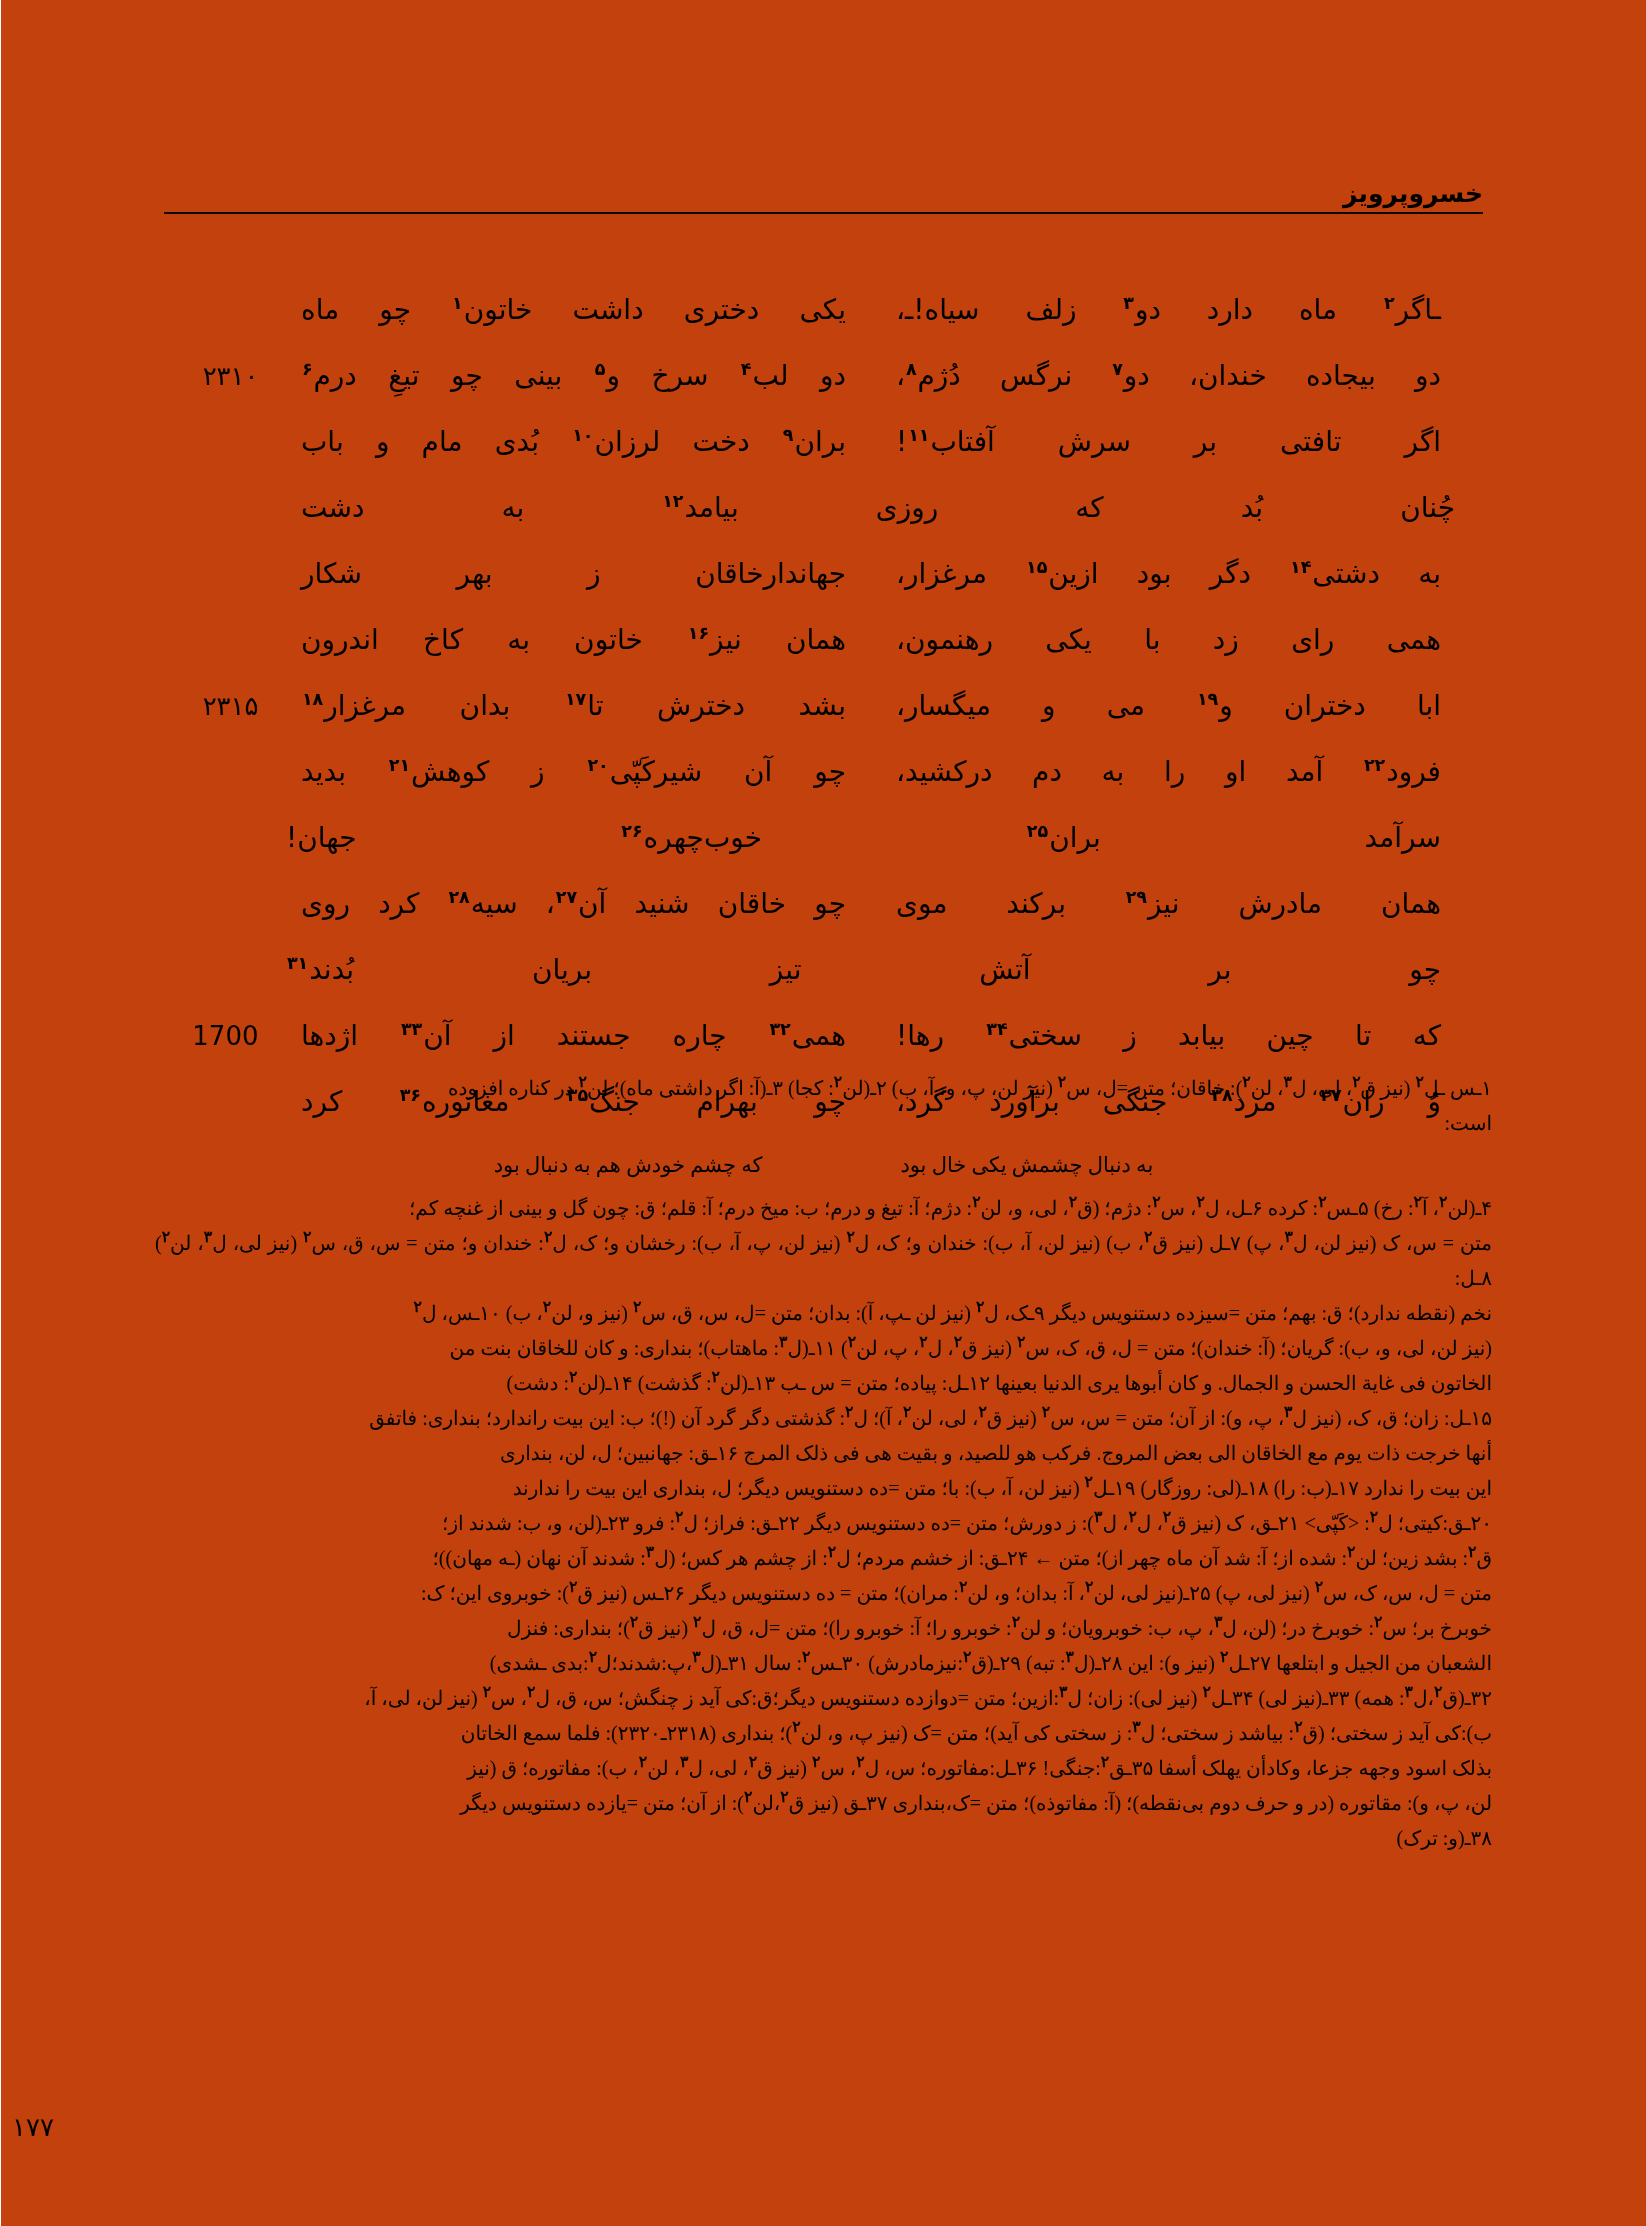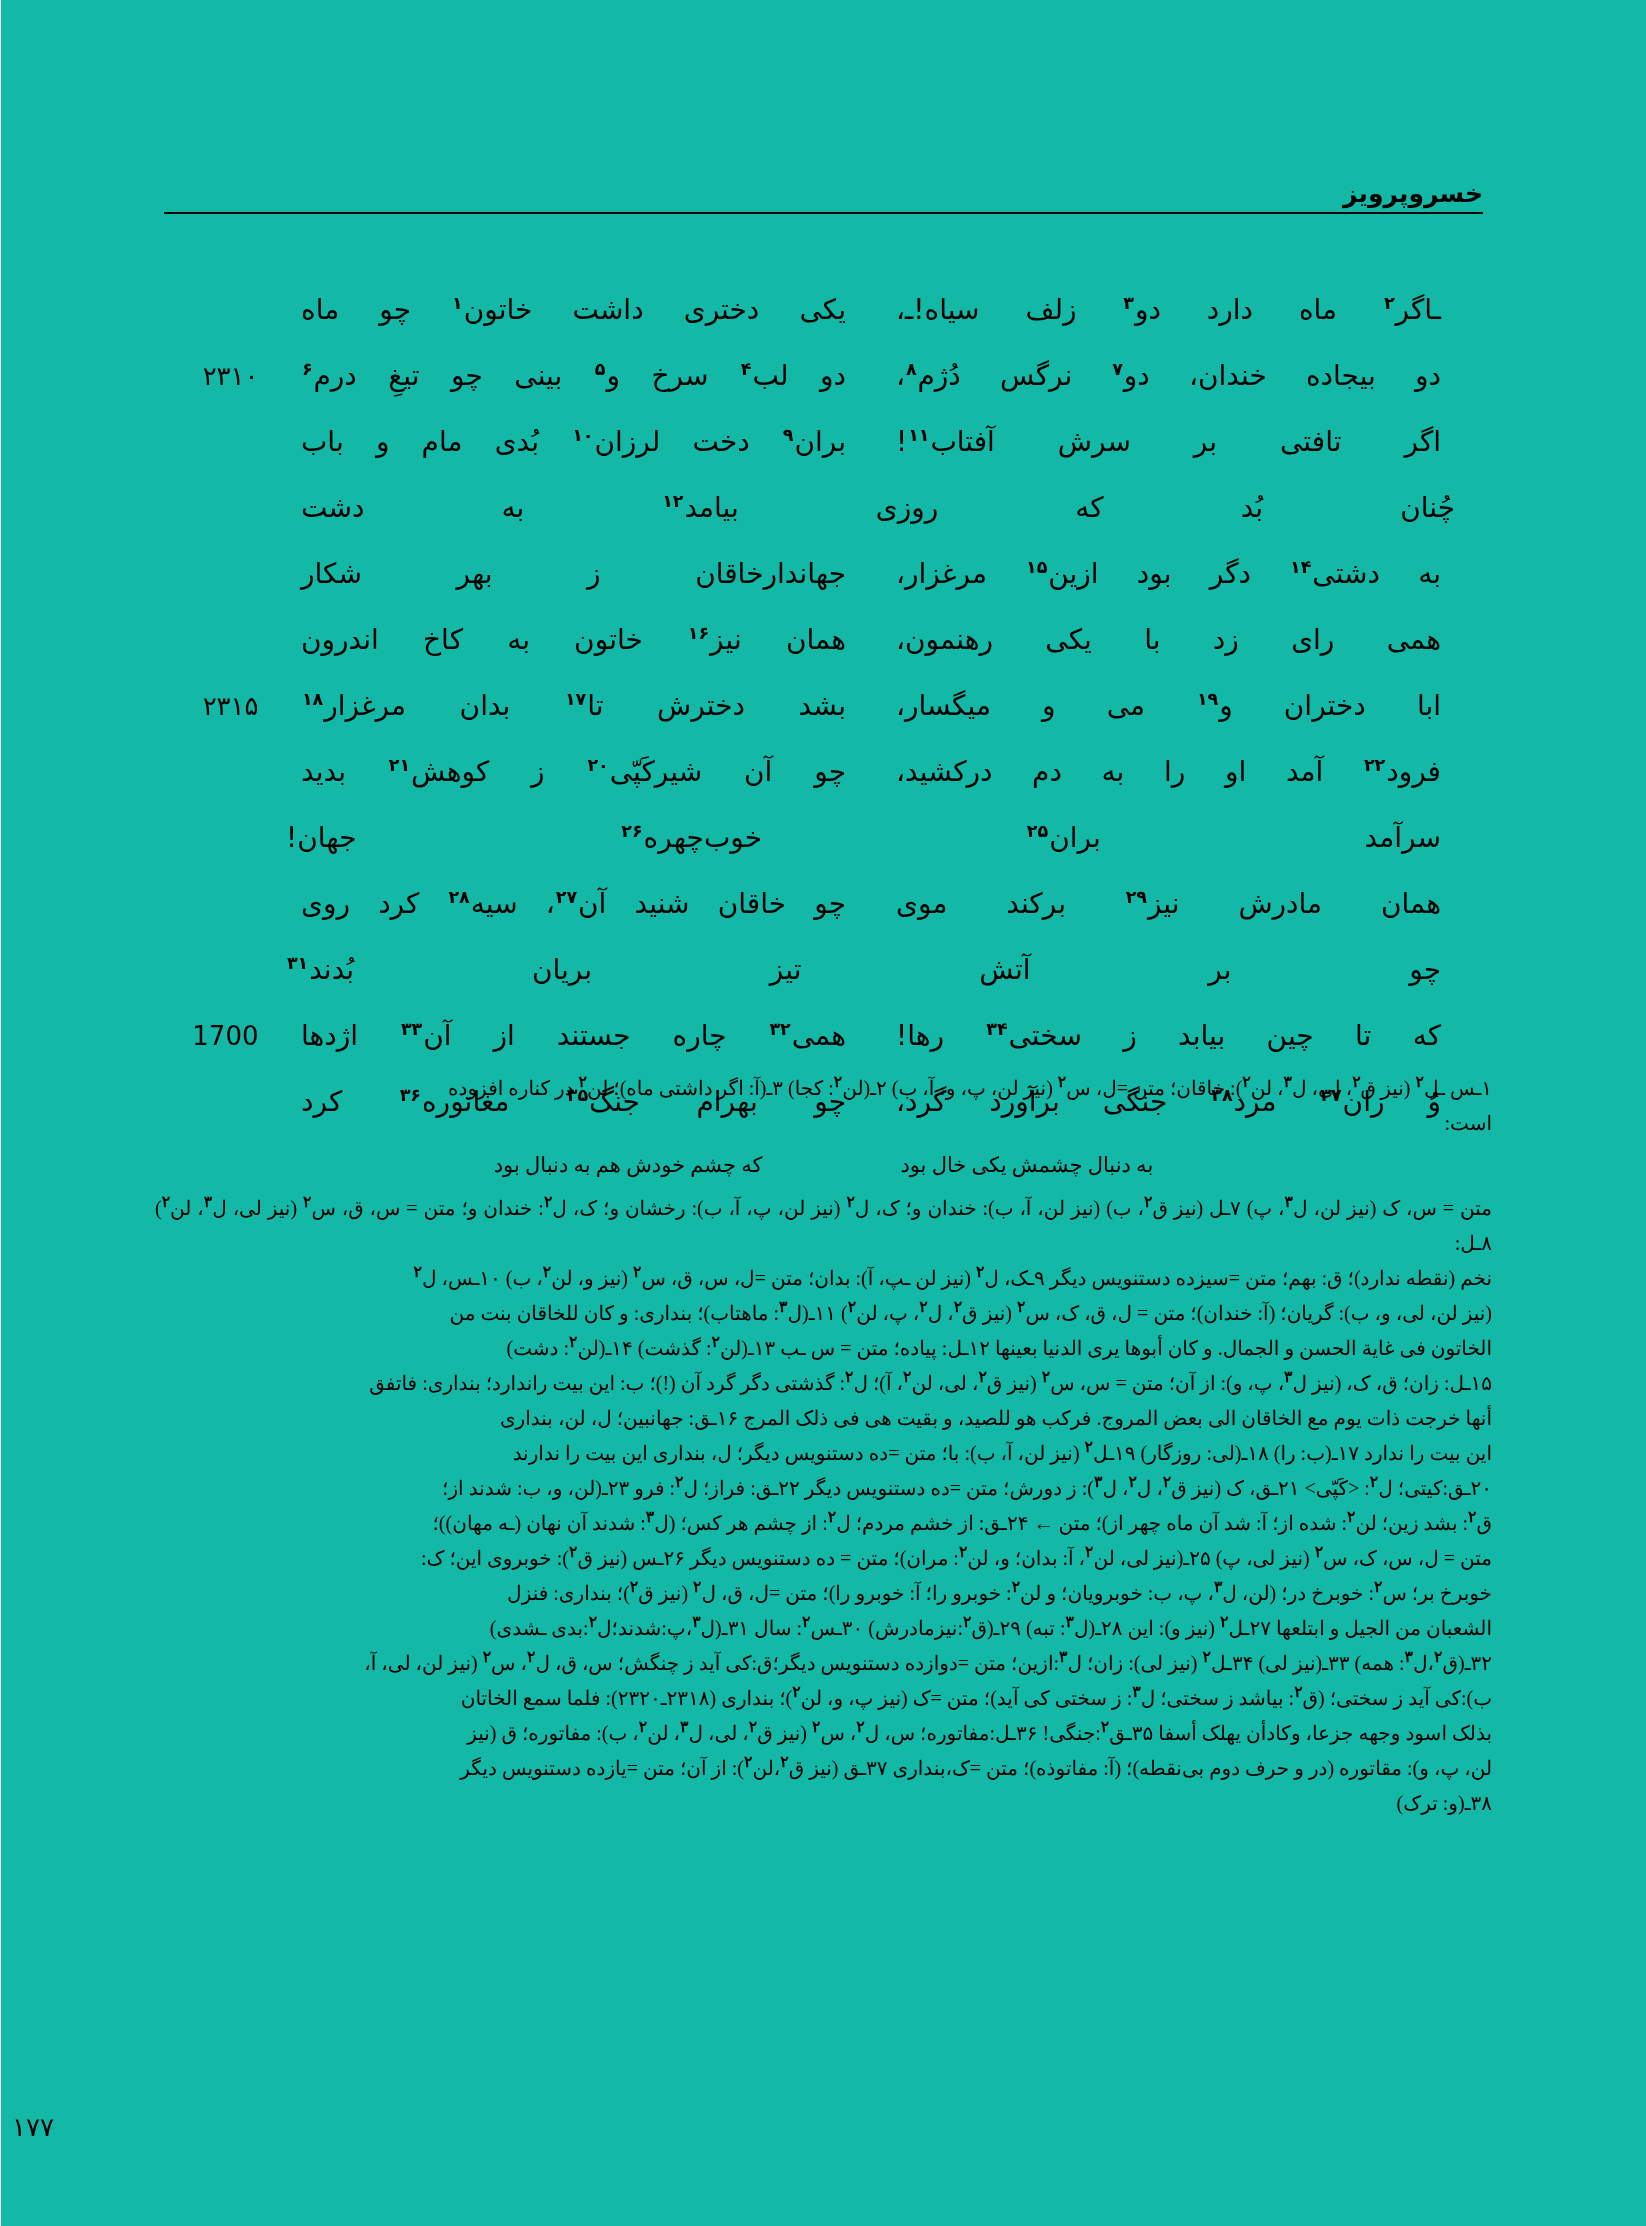--- a/index.html
+++ b/index.html
@@ -12,21 +12,21 @@
     width: 1647px;
     height: 2226px;
     position: relative;
     font-family: "DejaVu Sans", "Liberation Sans", sans-serif;
     color: #000000;
     overflow: hidden;
   }
   .page {
     position: absolute;
     inset: 0;
-    background: #14b8a6;
+    background: #c2410c;
   }
 
   
   .runhead-wrap {
     position: absolute;
     top: 181px;
     right: 164px;
     left: 164px;
   }
   .runhead {
@@ -278,20 +278,21 @@
     </div>
 
   <div class="fnotes">
     <div class="fn-para">۱ـس ـل<sup class="fnr">۲</sup> (نیز ق<sup class="fnr">۲</sup>، لی، ل<sup class="fnr">۳</sup>، لن<sup class="fnr">۲</sup>): خاقان؛ متن =ل، س<sup class="fnr">۲</sup> (نیز لن، پ، و، آ، ب)   ۲ـ(لن<sup class="fnr">۲</sup>: کجا)   ۳ـ(آ: اگر داشتی ماه)؛ لن<sup class="fnr">۲</sup> در کناره افزوده</div>
     <div class="fn-tail">است:</div>
     <div class="fn-quote">
       <span class="q">به دنبال چشمش یکی خال بود</span>
       <span class="q">که چشم خودش هم به دنبال بود</span>
     </div>
     <div class="fn-body" id="footnote-body">
+        <div class="fn-line">۴ـ(لن<sup class="fnr">۲</sup>، آ<sup class="fnr">۲</sup>: رخ)   ۵ـس<sup class="fnr">۲</sup>: کرده   ۶ـل، ل<sup class="fnr">۲</sup>، س<sup class="fnr">۲</sup>: دژم؛ (ق<sup class="fnr">۲</sup>، لی، و، لن<sup class="fnr">۲</sup>: دژم؛ آ: تیغ و درم؛ ب: میخ درم؛ آ: قلم؛ ق: چون گل و بینی از غنچه کم؛</div>
         <div class="fn-line">متن = س، ک (نیز لن، ل<sup class="fnr">۳</sup>، پ)   ۷ـل (نیز ق<sup class="fnr">۲</sup>، ب)   (نیز لن، آ، ب): خندان و؛ ک، ل<sup class="fnr">۲</sup> (نیز لن، پ، آ، ب): رخشان و؛ ک، ل<sup class="fnr">۲</sup>: خندان و؛ متن = س، ق، س<sup class="fnr">۲</sup> (نیز لی، ل<sup class="fnr">۳</sup>، لن<sup class="fnr">۲</sup>)   ۸ـل:</div>
         <div class="fn-line">نخم (نقطه ندارد)؛ ق: بهم؛ متن =سیزده دستنویس دیگر   ۹ـک، ل<sup class="fnr">۲</sup> (نیز لن ـپ، آ): بدان؛ متن =ل، س، ق، س<sup class="fnr">۲</sup> (نیز و، لن<sup class="fnr">۲</sup>، ب)   ۱۰ـس، ل<sup class="fnr">۲</sup></div>
         <div class="fn-line">(نیز لن، لی، و، ب): گریان؛ (آ: خندان)؛ متن = ل، ق، ک، س<sup class="fnr">۲</sup> (نیز ق<sup class="fnr">۲</sup>، ل<sup class="fnr">۲</sup>، پ، لن<sup class="fnr">۲</sup>)   ۱۱ـ(ل<sup class="fnr">۳</sup>: ماهتاب)؛ بنداری: و کان للخاقان بنت من</div>
         <div class="fn-line">الخاتون فی غایة الحسن و الجمال. و کان أبوها یری الدنیا بعینها   ۱۲ـل: پیاده؛ متن = س ـب   ۱۳ـ(لن<sup class="fnr">۲</sup>: گذشت)   ۱۴ـ(لن<sup class="fnr">۲</sup>: دشت)</div>
         <div class="fn-line">۱۵ـل: زان؛ ق، ک، (نیز ل<sup class="fnr">۳</sup>، پ، و): از آن؛ متن = س، س<sup class="fnr">۲</sup> (نیز ق<sup class="fnr">۲</sup>، لی، لن<sup class="fnr">۲</sup>، آ)؛ ل<sup class="fnr">۲</sup>: گذشتی دگر گرد آن (!)؛ ب: این بیت راندارد؛ بنداری: فاتفق</div>
         <div class="fn-line">أنها خرجت ذات یوم مع الخاقان الی بعض المروج. فرکب هو للصید، و بقیت هی فی ذلک المرج   ۱۶ـق: جهانبین؛ ل، لن، بنداری</div>
         <div class="fn-line">این بیت را ندارد   ۱۷ـ(ب: را)   ۱۸ـ(لی: روزگار)   ۱۹ـل<sup class="fnr">۲</sup> (نیز لن، آ، ب): با؛ متن =ده دستنویس دیگر؛ ل، بنداری این بیت را ندارند</div>
         <div class="fn-line">۲۰ـق:کیتی؛ ل<sup class="fnr">۲</sup>: &lt;کَپّی&gt;   ۲۱ـق، ک (نیز ق<sup class="fnr">۲</sup>، ل<sup class="fnr">۲</sup>، ل<sup class="fnr">۳</sup>): ز دورش؛ متن =ده دستنویس دیگر   ۲۲ـق: فراز؛ ل<sup class="fnr">۲</sup>: فرو   ۲۳ـ(لن، و، ب: شدند از؛</div>
         <div class="fn-line">ق<sup class="fnr">۲</sup>: بشد زین؛ لن<sup class="fnr">۲</sup>: شده از؛ آ: شد آن ماه چهر از)؛ متن ←   ۲۴ـق: از خشم مردم؛ ل<sup class="fnr">۲</sup>: از چشم هر کس؛ (ل<sup class="fnr">۳</sup>: شدند آن نهان (ـه مهان))؛</div>
         <div class="fn-line">متن = ل، س، ک، س<sup class="fnr">۲</sup> (نیز لی، پ)   ۲۵ـ(نیز لی، لن<sup class="fnr">۲</sup>، آ: بدان؛ و، لن<sup class="fnr">۲</sup>: مران)؛ متن = ده دستنویس دیگر   ۲۶ـس (نیز ق<sup class="fnr">۲</sup>): خوبروی این؛ ک:</div>

